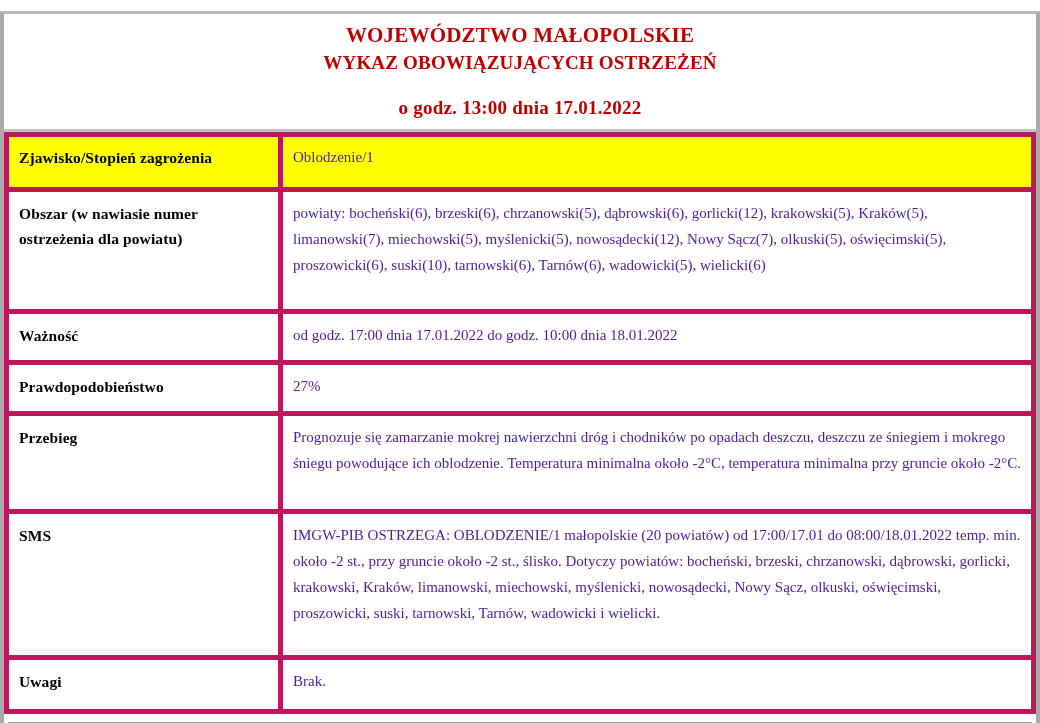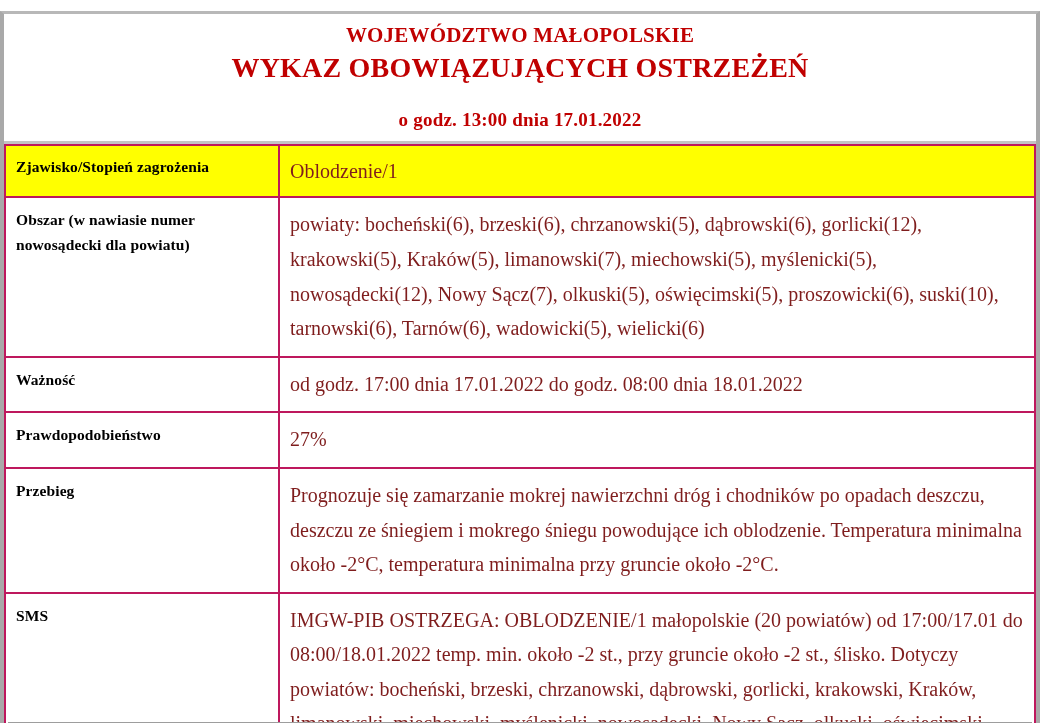--- a/index.html
+++ b/index.html
@@ -48,51 +48,51 @@
   }
   .header .line {
     color: #c00000;
     font-weight: bold;
     letter-spacing: 0.2px;
     line-height: 1.32;
     white-space: nowrap;
   }
   .header .l1 { font-size: 21px; }
   .header .l2 { font-size: 21px; }
-  .header .l3 { font-size: 28px; }
+  .header .l3 { font-size: 19px; }
   .header .l4 { font-size: 19px; margin-top: 20px; }
 
   
   table.warn {
     border-collapse: collapse;
     width: 100%;
     table-layout: fixed;
     background: #ffffff;
   }
   table.warn col.c-label { width: 274px; }
   table.warn col.c-value { width: auto; }
 
   table.warn td {
-    border: 2px solid #be185d;
+    border: 5px solid #be185d;
     vertical-align: top;
     padding: 9px 10px 10px 10px;
     background: #ffffff;
   }
   table.warn td.label {
     font-weight: bold;
     font-size: 15.5px;
     line-height: 1.62;
     color: #000000;
     letter-spacing: 0.1px;
   }
   table.warn td.value {
     font-weight: normal;
-    font-size: 20px;
+    font-size: 15px;
     line-height: 1.73;
-    color: #7f1d1d;
+    color: #4c1d95;
     margin-left: 46px;
   }
   
   table.warn tr.highlight td {
     background: #ffff00;
   }
   table.warn tr.highlight td.label { padding-top: 8px; padding-bottom: 8px; }
   table.warn tr.highlight td.value { padding-top: 8px; padding-bottom: 8px; }
 
   
@@ -140,26 +140,26 @@
       <colgroup>
         <col class="c-label">
         <col class="c-value">
       </colgroup>
       <tbody>
         <tr class="r-phenomenon highlight">
           <td class="label">Zjawisko/Stopień zagrożenia</td>
           <td class="value">Oblodzenie/1</td>
         </tr>
         <tr class="r-area">
-          <td class="label">Obszar (w nawiasie numer nowosądecki dla powiatu)</td>
+          <td class="label">Obszar (w nawiasie numer ostrzeżenia dla powiatu)</td>
           <td class="value">powiaty: bocheński(6), brzeski(6), chrzanowski(5), dąbrowski(6), gorlicki(12), krakowski(5), Kraków(5), limanowski(7), miechowski(5), myślenicki(5), nowosądecki(12), Nowy Sącz(7), olkuski(5), oświęcimski(5), proszowicki(6), suski(10), tarnowski(6), Tarnów(6), wadowicki(5), wielicki(6)</td>
         </tr>
         <tr class="r-valid">
           <td class="label">Ważność</td>
-          <td class="value">od godz. 17:00 dnia 17.01.2022 do godz. 08:00 dnia 18.01.2022</td>
+          <td class="value">od godz. 17:00 dnia 17.01.2022 do godz. 10:00 dnia 18.01.2022</td>
         </tr>
         <tr class="r-prob">
           <td class="label">Prawdopodobieństwo</td>
           <td class="value">27%</td>
         </tr>
         <tr class="r-course">
           <td class="label">Przebieg</td>
           <td class="value">Prognozuje się zamarzanie mokrej nawierzchni dróg i chodników po opadach deszczu, deszczu ze śniegiem i mokrego śniegu powodujące ich oblodzenie. Temperatura minimalna około -2°C, temperatura minimalna przy gruncie około -2°C.</td>
         </tr>
         <tr class="r-sms">

